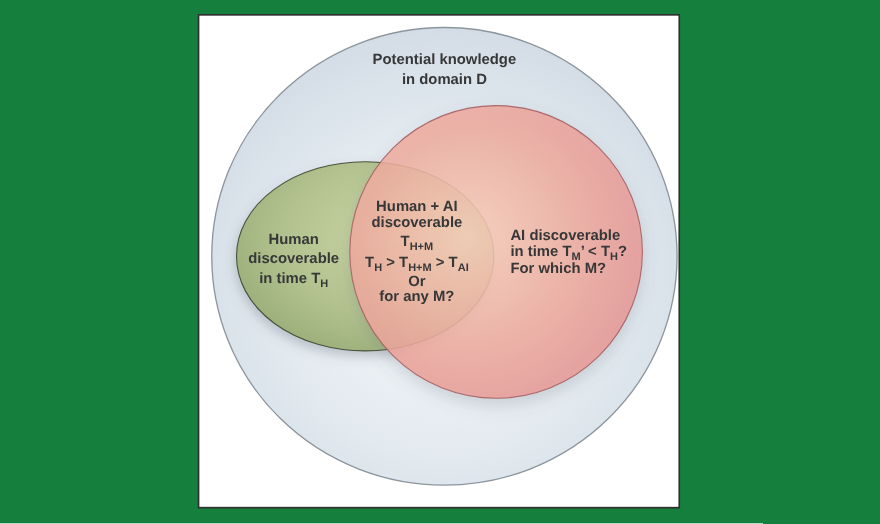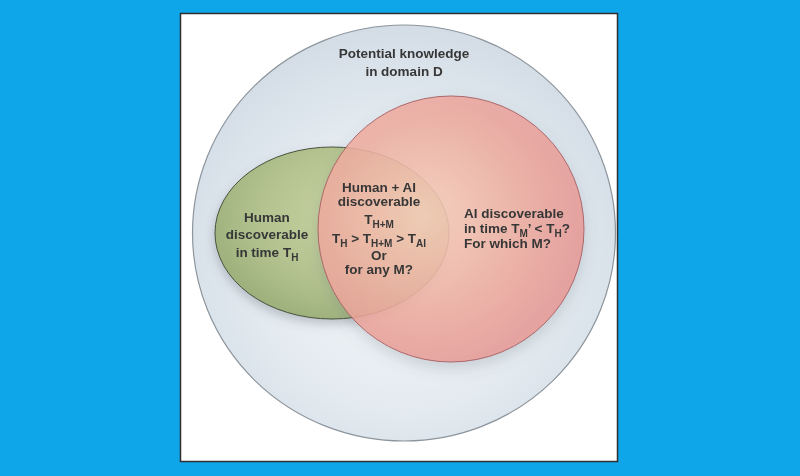--- a/index.html
+++ b/index.html
@@ -8,21 +8,21 @@
     background: #ffffff;
     width: 800px;
     height: 476px;
     overflow: hidden;
     font-family: "Liberation Sans", sans-serif;
   }
   .stage {
     position: relative;
     width: 800px;
     height: 476px;
-    background: #0ea5e9;
+    background: #15803d;
   }
   svg { display: block; }
   .lbl {
     font-family: "Liberation Sans", sans-serif;
     font-weight: bold;
     font-size: 13.5px;
   }
   .sub {
     font-size: 10px;
   }

